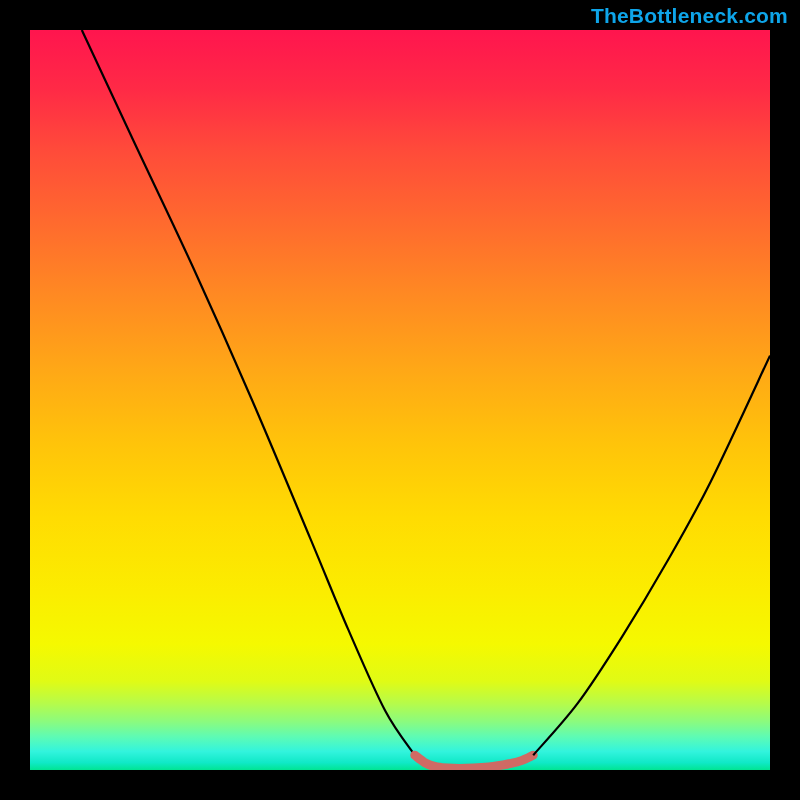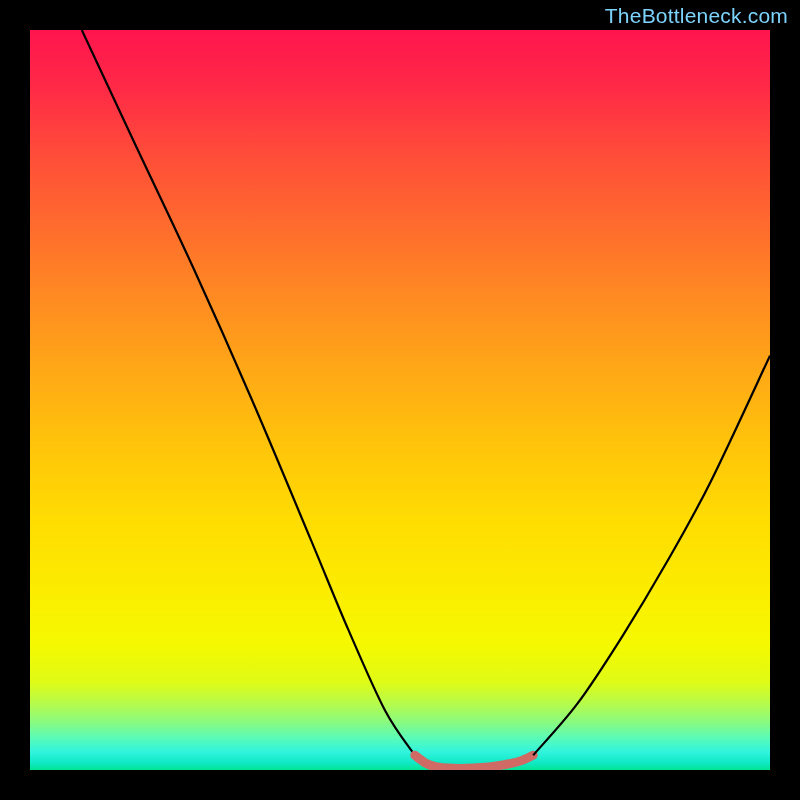--- a/index.html
+++ b/index.html
@@ -14,23 +14,23 @@
   .frame {
     position: relative;
     width: 800px;
     height: 800px;
     background: #000;
   }
   .watermark {
     position: absolute;
     top: 4px;
     right: 12px;
-    color: #7dd3fc;
+    color: #0ea5e9;
     font-size: 21px;
-    font-weight: 400;
+    font-weight: 700;
     letter-spacing: 0.2px;
     z-index: 10;
   }
   .plot-area {
     position: absolute;
     left: 30px;
     top: 30px;
     width: 740px;
     height: 740px;
     overflow: hidden;

